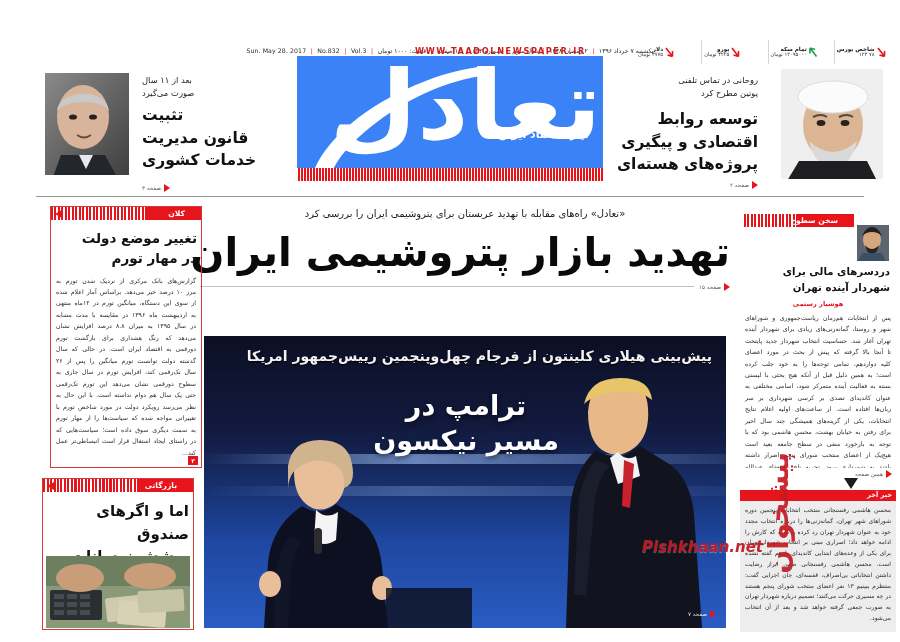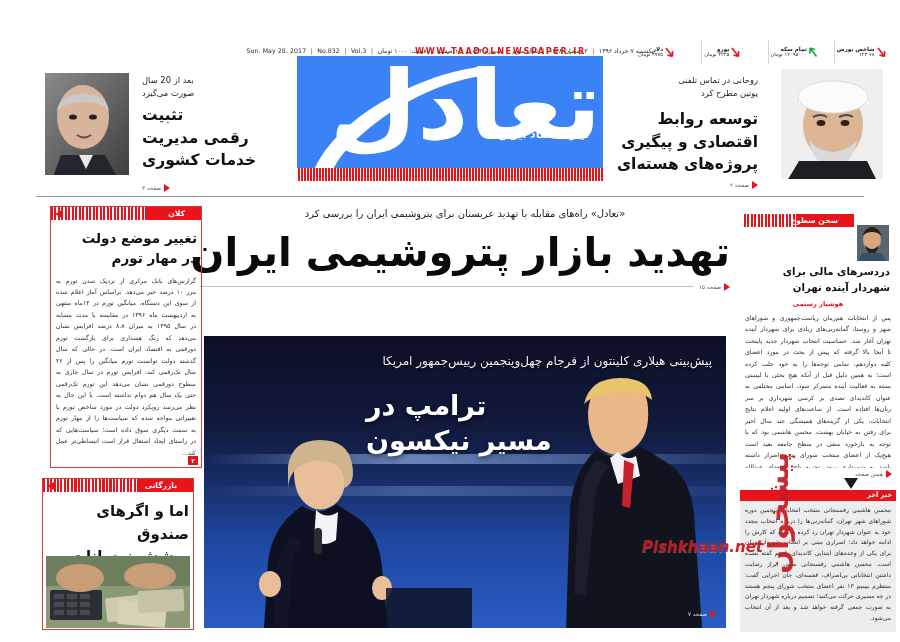--- a/index.html
+++ b/index.html
@@ -138,26 +138,26 @@
   .stage-bg {
     position: absolute; inset: 0;
     background:
       linear-gradient(180deg, #0c0f24 0%, #121a3e 32%, #18306e 52%, #1e47a0 70%, #2a5cc4 100%);
   }
   .stage-band {
     position: absolute; left: 0; width: 100%; height: 10px;
     background: linear-gradient(90deg, rgba(120,160,230,0) 0%, rgba(150,185,240,.65) 40%, rgba(120,160,230,.15) 100%);
   }
   .photo-caption {
-    position: absolute; top: 18px; right: 14px;
-    font-size: 12px; color: #f2f2f2; direction: rtl; text-shadow: 0 1px 2px #000;
+    position: absolute; top: 12px; right: 14px;
+    font-size: 14px; color: #f2f2f2; direction: rtl; text-shadow: 0 1px 2px #000; font-weight: bold;
   }
   .photo-overlay-title {
     position: absolute; top: 52px; right: 160px; width: 200px;
-    text-align: left; direction: rtl;
+    text-align: center; direction: rtl;
     font-size: 27px; font-weight: bold; color: #ffffff; line-height: 1.3;
     text-shadow: 0 2px 5px rgba(0,0,0,.55);
   }
   .photo-page {
     position: absolute; bottom: 6px; right: 10px;
   }
   .photo-page .pagelink { color: #e8e8e8; }
 
   
   .fig { position: absolute; }
@@ -369,24 +369,24 @@
         <path d="M14 38 C16 16 64 14 66 38 C60 26 22 26 14 38 Z" fill="#c9c9c9"></path>
         <ellipse cx="30" cy="44" rx="4" ry="2.6" fill="#2a2020"></ellipse>
         <ellipse cx="50" cy="44" rx="4" ry="2.6" fill="#2a2020"></ellipse>
         <path d="M34 62 q7 5 14 0" stroke="#6b4a3c" stroke-width="2" fill="none"></path>
         <path d="M10 104 L18 82 L62 82 L74 104 Z" fill="#23262c"></path>
         <path d="M36 82 L43 96 L50 82 Z" fill="#e9e9ea"></path>
       </svg>
     </div>
   </div>
   <div class="teaser" id="teaser-left">
-    <div class="kicker" style="white-space:pre-line">بعد از 20 سال
+    <div class="kicker" style="white-space:pre-line">بعد از ۱۱ سال
 صورت می‌گیرد</div>
     <div class="title" style="white-space:pre-line; margin-top:4px">تثبیت
-رقمی مدیریت
+قانون مدیریت
 خدمات کشوری</div>
     <div style="margin-top:6px">
       <span class="pagelink">
         <span class="tri left"></span>
         <span>صفحه ۳</span>
       </span>
     </div>
   </div>
 
   <div class="photo" id="photo-right">

